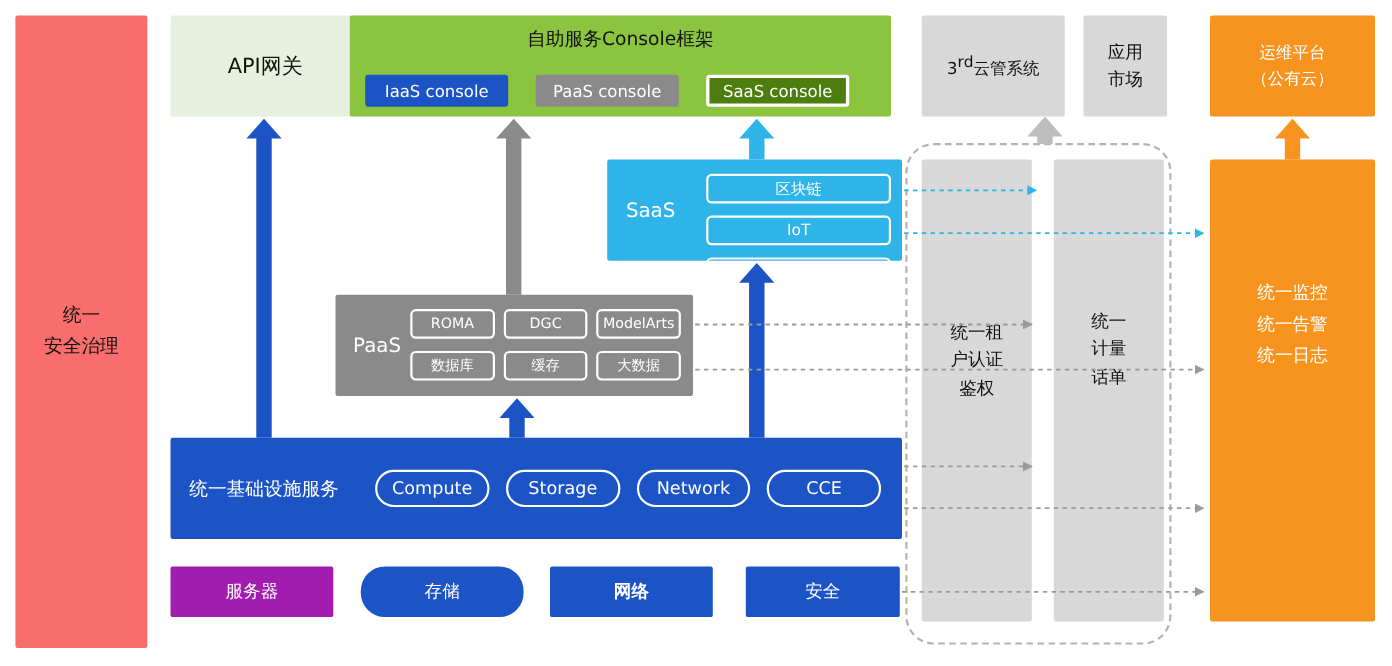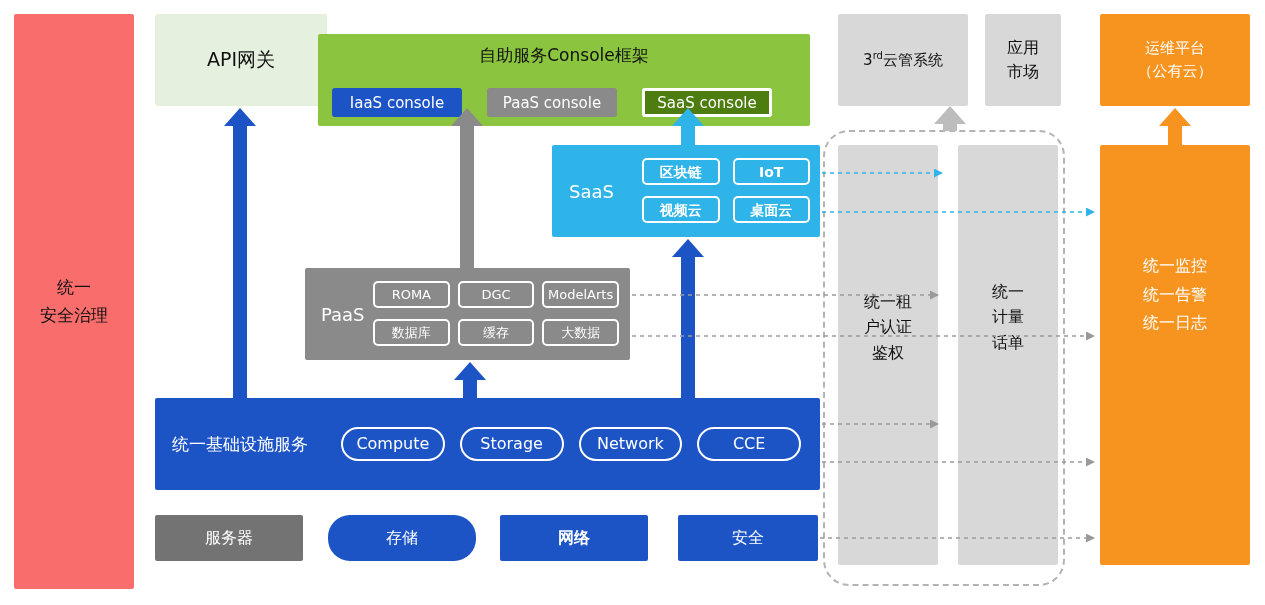--- a/index.html
+++ b/index.html
@@ -8,48 +8,48 @@
   .canvas { position:relative; width:1265px; height:605px; background:#fff; overflow:hidden; }
   .box { position:absolute; display:flex; align-items:center; justify-content:center; text-align:center; border-radius:2px; }
   .pre { white-space:pre-line; }
   .white { color:#fff; }
   .chip {
     border:2px solid #fff; border-radius:5px; color:#fff;
     display:flex; align-items:center; justify-content:center;
     height:27px; font-size:14px; line-height:1;
   }
   .saas-chips { position:absolute; left:90px; top:13px; width:168px;
-    display:grid; grid-template-columns:repeat(2,1fr); gap:11px 13px;font-weight:bold; }
+    display:grid; grid-template-columns:repeat(1,1fr); gap:11px 13px; }
   .paas-chips { position:absolute; left:68px; top:13px; width:246px;
     display:grid; grid-template-columns:repeat(3,1fr); gap:11px 8px; }
   .paas-chips .chip { font-size:13px; }
   .infra-chips { position:absolute; left:186px; top:29px; width:460px; display:flex; gap:15px; }
   .infra-chips .chip { flex:1; height:34px; font-size:16px;border-radius:17px; }
   .side-label { position:absolute; top:0; bottom:0; display:flex; align-items:center; color:#fff; }
   .console-btn { position:absolute; top:54px; width:130px; height:29px; border-radius:3px;
     display:flex; align-items:center; justify-content:center; color:#fff; font-size:15px; }
   .dashed-frame { position:absolute; border:2px dashed #b3b3b3; border-radius:26px; background:transparent; }
   .overlay { position:absolute; left:0; top:0; width:1265px; height:605px; pointer-events:none; z-index:6; }
-  sup { font-size:10px; }
+  sup { font-size:14px; }
 </style>
 </head>
 <body>
 
 <div class="canvas">
 
   <div class="box pre" style="left:14px;top:14px;width:120px;height:575px;background:#fa6d6d;font-size:17px;line-height:1.6;">
     <span class="pre">统一
 安全治理</span>
   </div>
 
   <div class="box" style="left:155px;top:14px;width:172px;height:92px;background:#e5f1de;font-size:19px;">
     <span>API网关</span>
   </div>
 
-  <div class="box" style="left:318px;top:14px;width:492px;height:92px;background:#8bc43f;margin-top:20px;">
+  <div class="box" style="left:318px;top:14px;width:492px;height:92px;background:#8bc43f;">
     <span style="position:absolute;top:10px;left:0;right:0;text-align:center;font-size:17px;font-weight:500;">自助服务Console框架</span>
     <span class="console-btn" style="left:14px;background:#1c54c6;">IaaS console</span>
     <span class="console-btn" style="left:169px;background:#8a8a8a;">PaaS console</span>
     <span class="console-btn" style="left:324px;background:#4d7c0f;border:3px solid #ffffff;">SaaS console</span>
   </div>
 
   <div class="box" style="left:838px;top:14px;width:130px;height:92px;background:#d8d8d8;font-size:15px;">
     <span><span>3</span><sup>rd</sup><span>云管系统</span></span>
   </div>
 
@@ -88,21 +88,21 @@
   <div class="box" style="left:155px;top:398px;width:665px;height:92px;background:#1c54c6;">
     <span class="side-label" style="left:17px;font-size:17px;">统一基础设施服务</span>
     <div class="infra-chips">
       <div class="chip">Compute</div>
       <div class="chip">Storage</div>
       <div class="chip">Network</div>
       <div class="chip">CCE</div>
     </div>
   </div>
 
-  <div class="box white" style="left:155px;top:515px;width:148px;height:46px;background:#737373;font-size:16px;">
+  <div class="box white" style="left:155px;top:515px;width:148px;height:46px;background:#a21caf;font-size:16px;">
     <span>服务器</span>
   </div>
   <div class="box white" style="left:328px;top:515px;width:148px;height:46px;background:#1c54c6;font-size:16px;border-radius:22px;">
     <span>存储</span>
   </div>
   <div class="box white" style="left:500px;top:515px;width:148px;height:46px;background:#1c54c6;font-size:16px;font-weight:bold;">
     <span>网络</span>
   </div>
   <div class="box white" style="left:678px;top:515px;width:140px;height:46px;background:#1c54c6;font-size:16px;">
     <span>安全</span>

